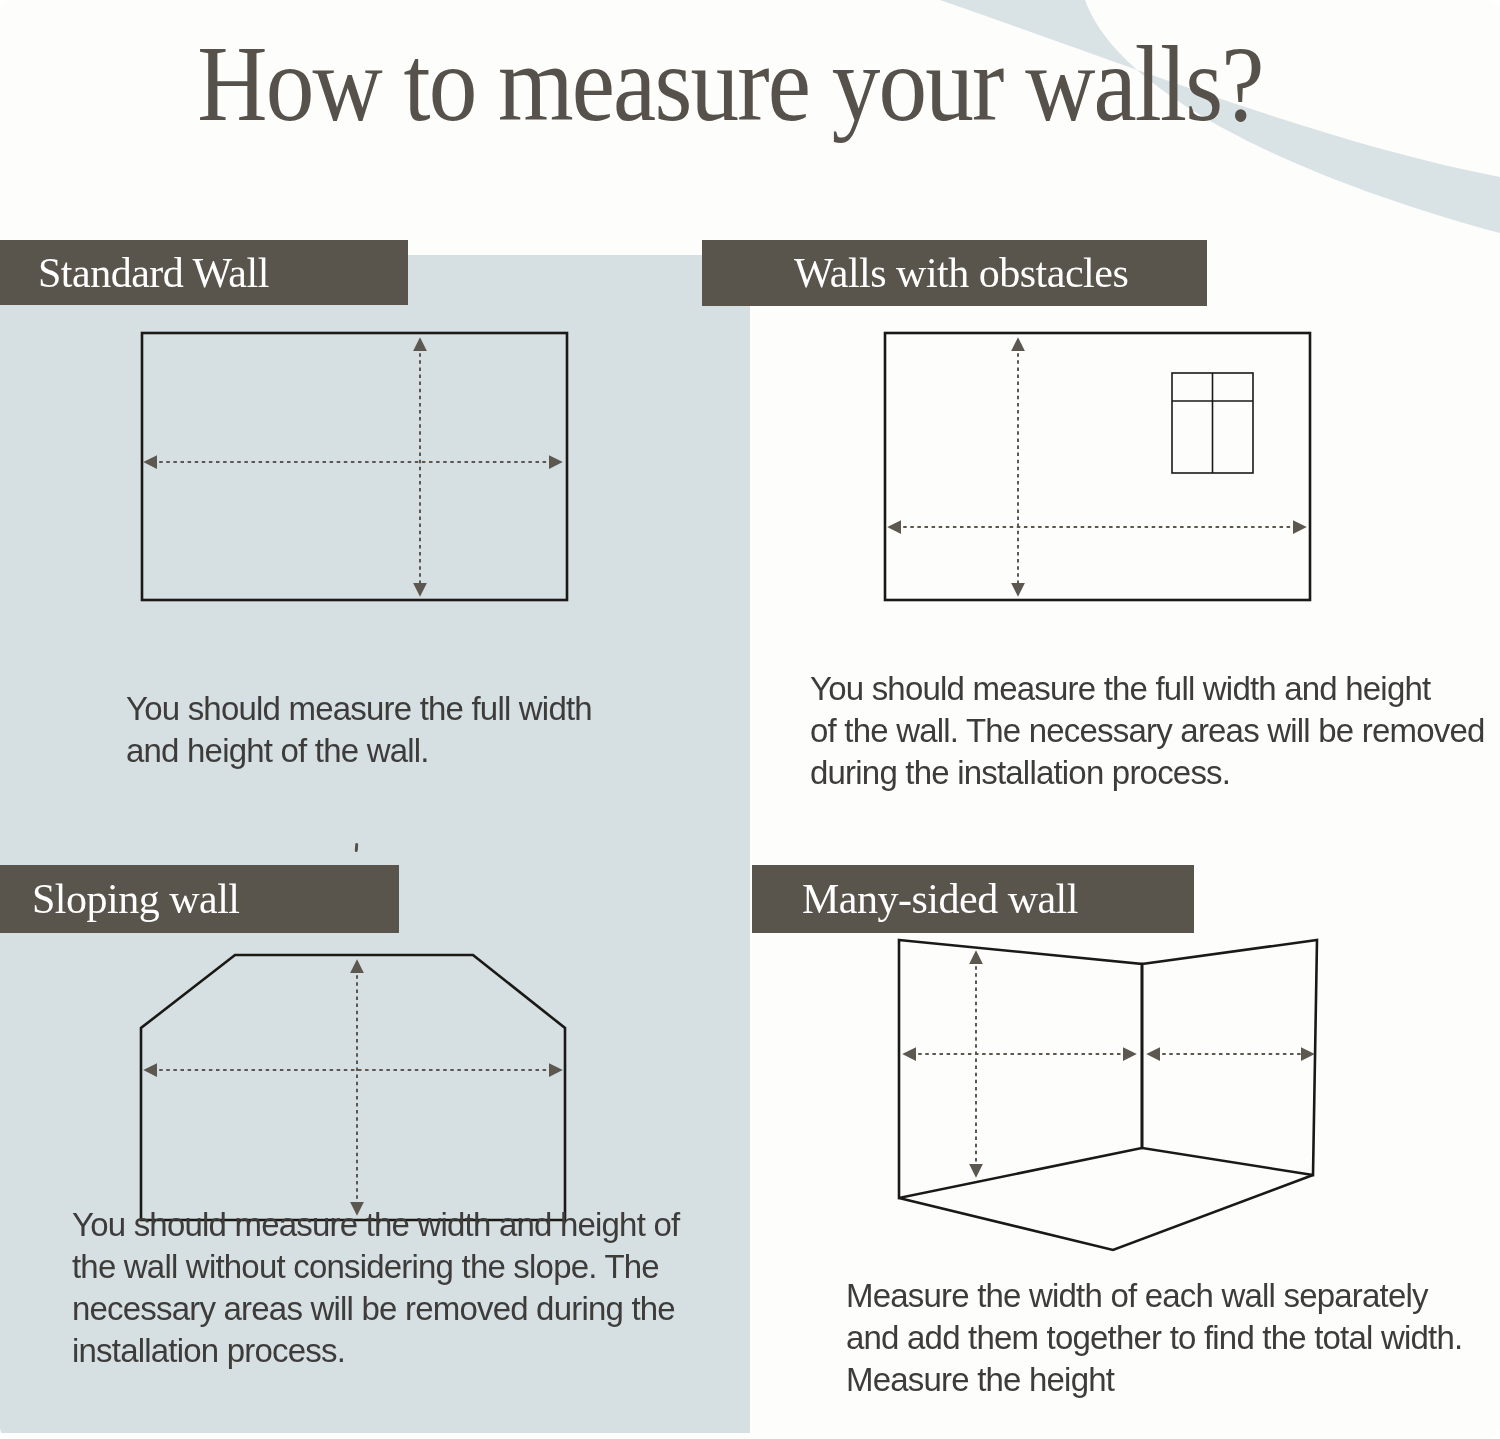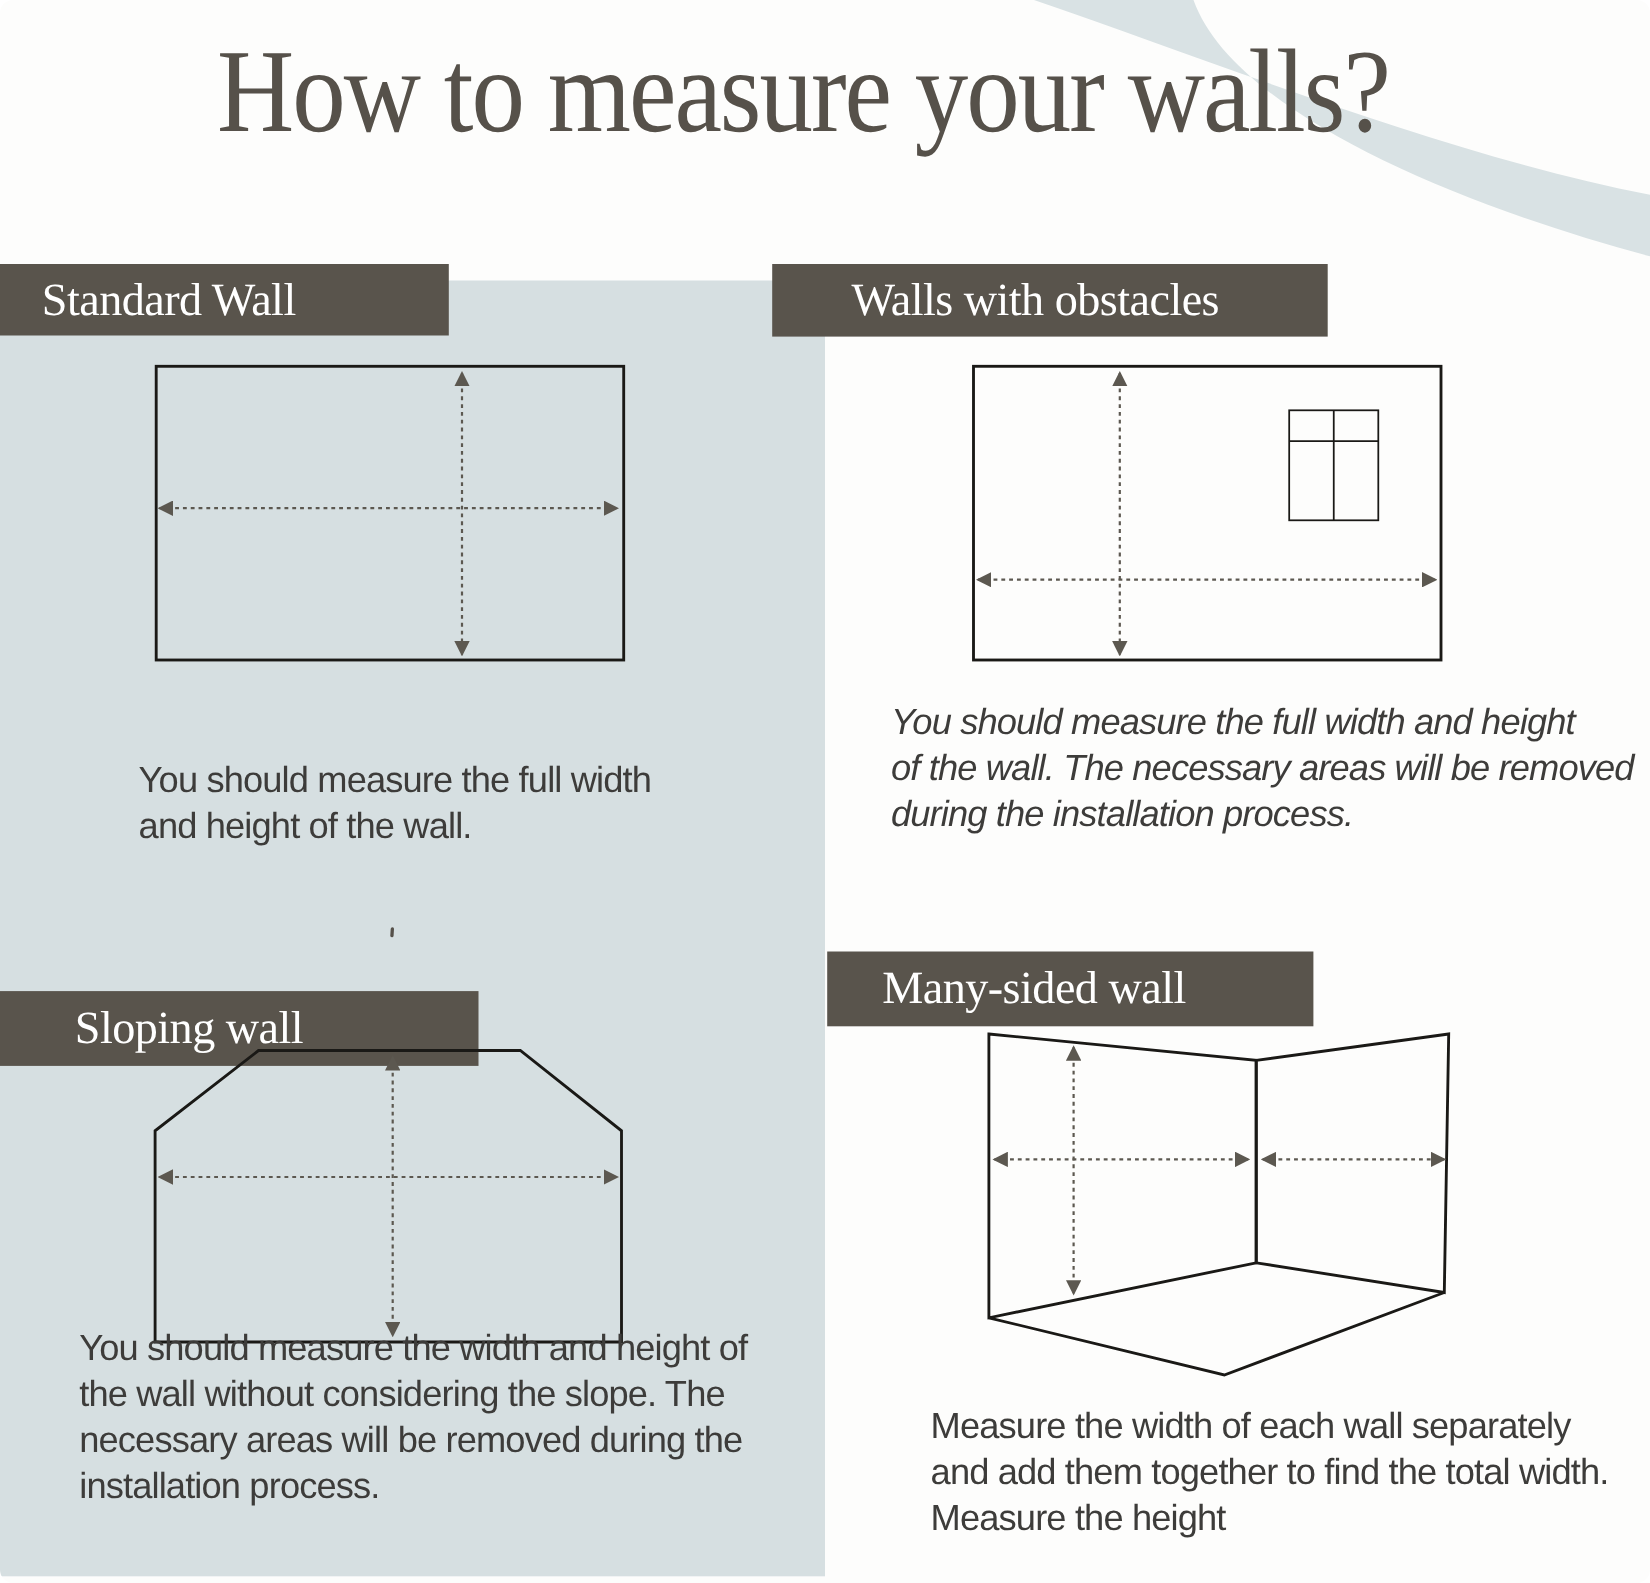--- a/index.html
+++ b/index.html
@@ -28,38 +28,38 @@
   .panel{
     position:absolute;left:0;top:255px;width:750px;height:1178px;
     background:var(--panel-bg);
   }
   .hdr{
     position:absolute;background:var(--header-bg);color:var(--header-text);
     font-size:42px;letter-spacing:-0.5px;white-space:nowrap;
     display:flex;align-items:center;font-family:Liberation Serif, serif;
   }
   .s1h{left:0;top:240px;width:370px;height:65px;padding-left:38px;}
-  .s2h{left:702px;top:240px;width:505px;height:66px;padding-left:72px;box-sizing:border-box;}
-  .s3h{left:0;top:865px;width:367px;height:68px;padding-left:68px;margin-top:36px;}
+  .s2h{left:702px;top:240px;width:505px;height:66px;padding-left:92px;box-sizing:border-box;}
+  .s3h{left:0;top:865px;width:367px;height:68px;padding-left:32px;}
   .s4h{left:752px;top:865px;width:442px;height:68px;padding-left:50px;box-sizing:border-box;}
   .diagram{position:absolute;}
   .d1{left:128px;top:323px;}
   .d2{left:873px;top:323px;}
   .d3{left:128px;top:943px;}
   .d4{left:878px;top:933px;}
   .shape{fill:none;stroke:var(--line);stroke-width:2.6;stroke-linejoin:miter;}
   .thin{fill:none;stroke:var(--line);stroke-width:1.6;}
   .dash{stroke:var(--arrow);stroke-width:2;stroke-dasharray:3.5 3.6;fill:none;}
   .ah{fill:var(--arrow);}
   .caption{
     position:absolute;color:var(--caption-text);font-size:33px;
     letter-spacing:-0.8px;line-height:42px;white-space:nowrap;
   }
   .c1{left:126px;top:645px;margin-top:43px;}
-  .c2{left:810px;top:635px;font-style:italic;}
+  .c2{left:810px;top:668px;}
   .c3{left:72px;top:1204px;}
   .c4{left:846px;top:1275px;}
   .stray{
     position:absolute;left:355px;top:843px;width:3px;height:9px;
     background:var(--title-text);border-radius:2px;transform:rotate(4deg);
   }
 </style>
 </head>
 <body>
 

